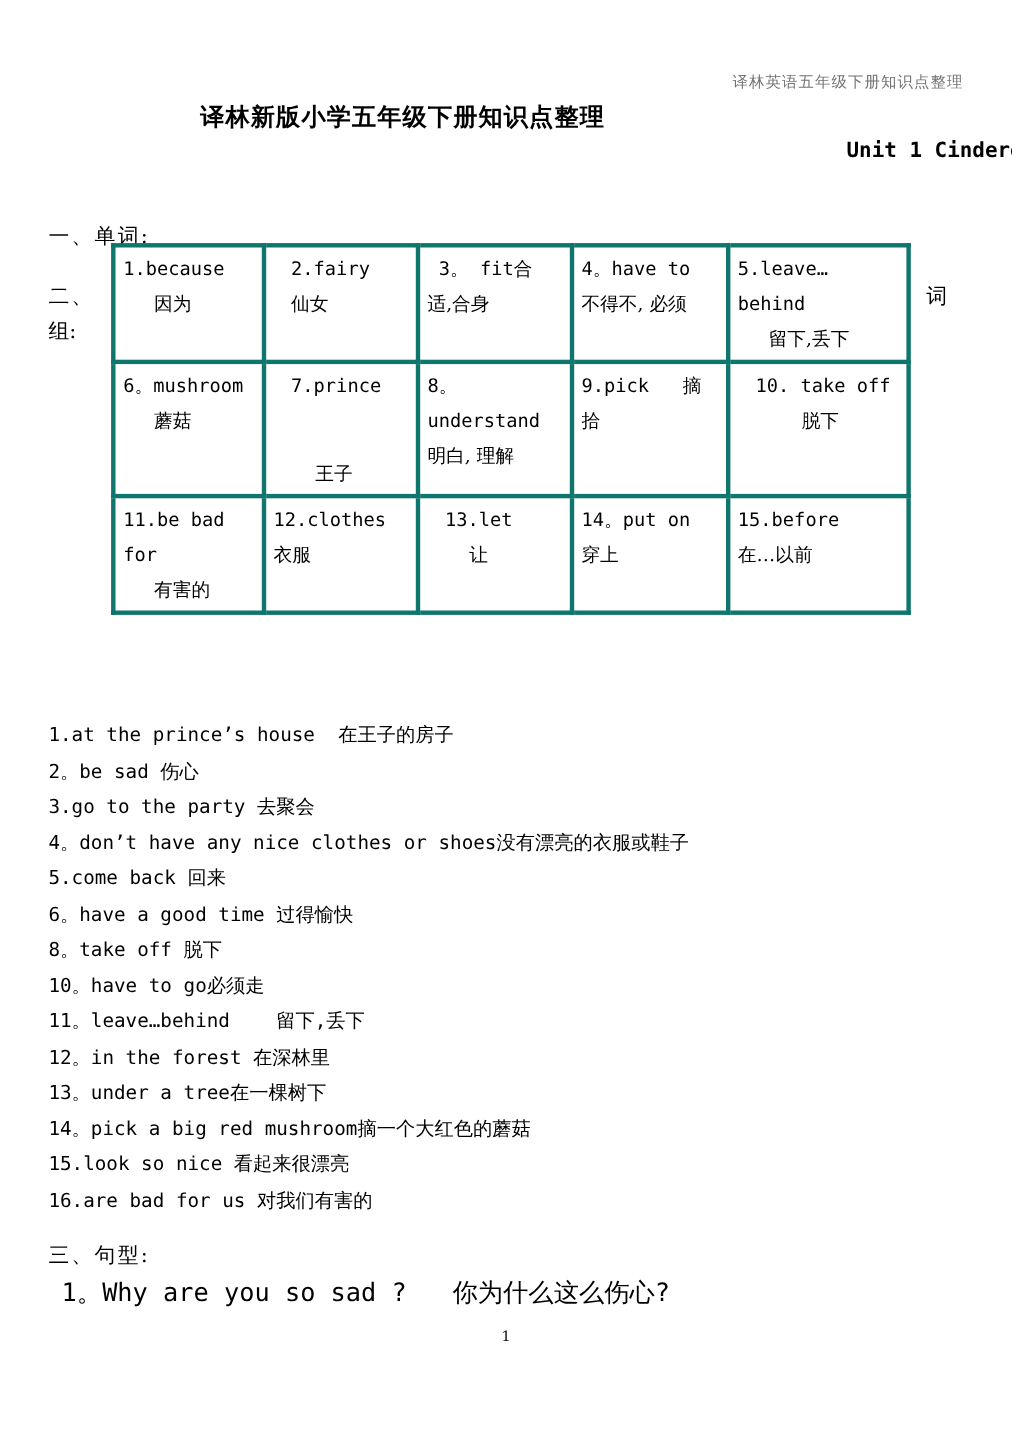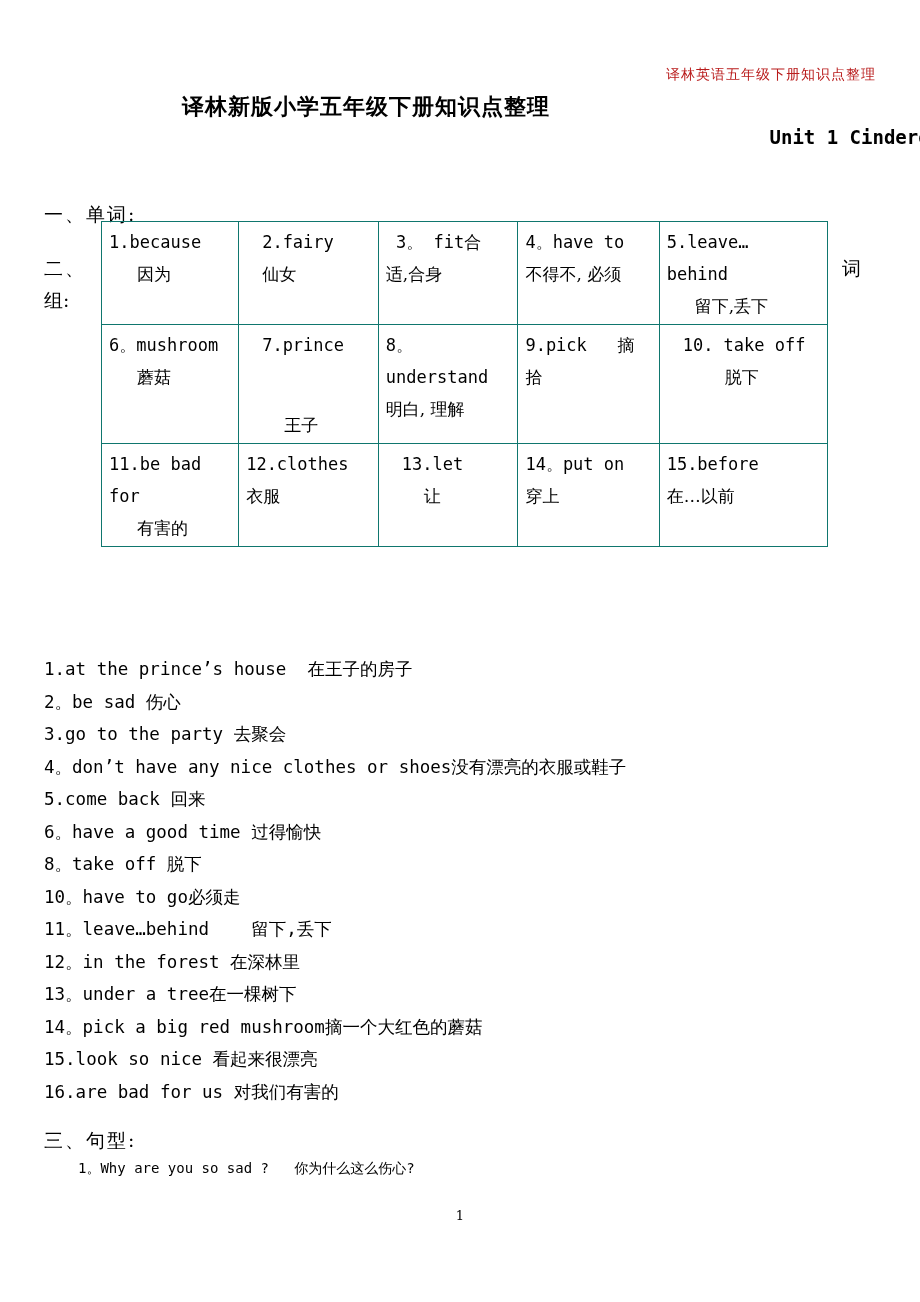--- a/index.html
+++ b/index.html
@@ -4,21 +4,21 @@
 <style>
   html, body { margin: 0; padding: 0; background: #ffffff; }
   body {
     width: 920px; height: 1302px; position: relative; overflow: hidden;
     font-family: "DejaVu Sans Mono", "Liberation Mono", monospace;
     color: #000;
   }
   .header-note {
     position: absolute; top: 66px; right: 44px;
     font-family: Liberation Serif, serif;
-    font-size: 14px; letter-spacing: 1px; color: #b91c1c;
+    font-size: 14px; letter-spacing: 1px; color: #737373;
   }
   .title {
     position: absolute; top: 92px; left: 0; width: 732px; text-align: center;
     font-family: "DejaVu Sans", "Liberation Sans", sans-serif;
     font-size: 22px; font-weight: bold; letter-spacing: 1px;
   }
   .subtitle {
     position: absolute; top: 126px; left: 0; width: 920px; text-align: right;
     font-family: "DejaVu Sans Mono", monospace;
     font-size: 19px; font-weight: bold; margin-left: 44px;
@@ -38,42 +38,42 @@
   .section-2c {
     position: absolute; top: 256px; left: 842px;
     font-family: "DejaVu Serif", serif; font-size: 19px;
   }
   table.vocab {
     position: absolute; top: 221px; left: 101px;
     border-collapse: collapse; width: 727px;
     font-size: 17px;
   }
   table.vocab td {
-    border: 1px solid #0f766e; vertical-align: top;
+    border: 4px solid #0f766e; vertical-align: top;
     padding: 4px 6px 2px 7px; line-height: 32px;
     width: 133px; overflow: hidden; word-wrap: break-word;
   }
   table.vocab td:last-child { width: 174px; margin-left: 20px; }
   table.vocab tr.r1 td, table.vocab tr.r2 td, table.vocab tr.r3 td { height: 91px; }
   table.vocab tr.r4 td { height: 58px; }
   .cn { font-family: "DejaVu Serif", serif; }
   .ind1 { padding-left: 28px; display:block; }
   .ind2 { padding-left: 16px; display:block; }
   .phrases {
     position: absolute; top: 608px; left: 44px;
     font-size: 17.5px; line-height: 32.5px; margin-top: 45px;
   }
   .phrases div { white-space: pre; }
   .section-3 {
     position: absolute; top: 1128px; left: 44px;
     font-family: "DejaVu Serif", serif; font-size: 19px; letter-spacing: 2px;
   }
   .pattern {
-    position: absolute; top: 1160px; left: 78px;
-    font-size: 14px; white-space: pre;
+    position: absolute; top: 1160px; left: 56px;
+    font-size: 23px; white-space: pre;
   }
   .page-number {
     position: absolute; top: 1208px; left: 0; width: 920px; text-align: center;
     font-family: "DejaVu Serif", serif; font-size: 13px;
   }
 </style>
 </head>
 <body>
 
 <div class="header-note">译林英语五年级下册知识点整理</div>

